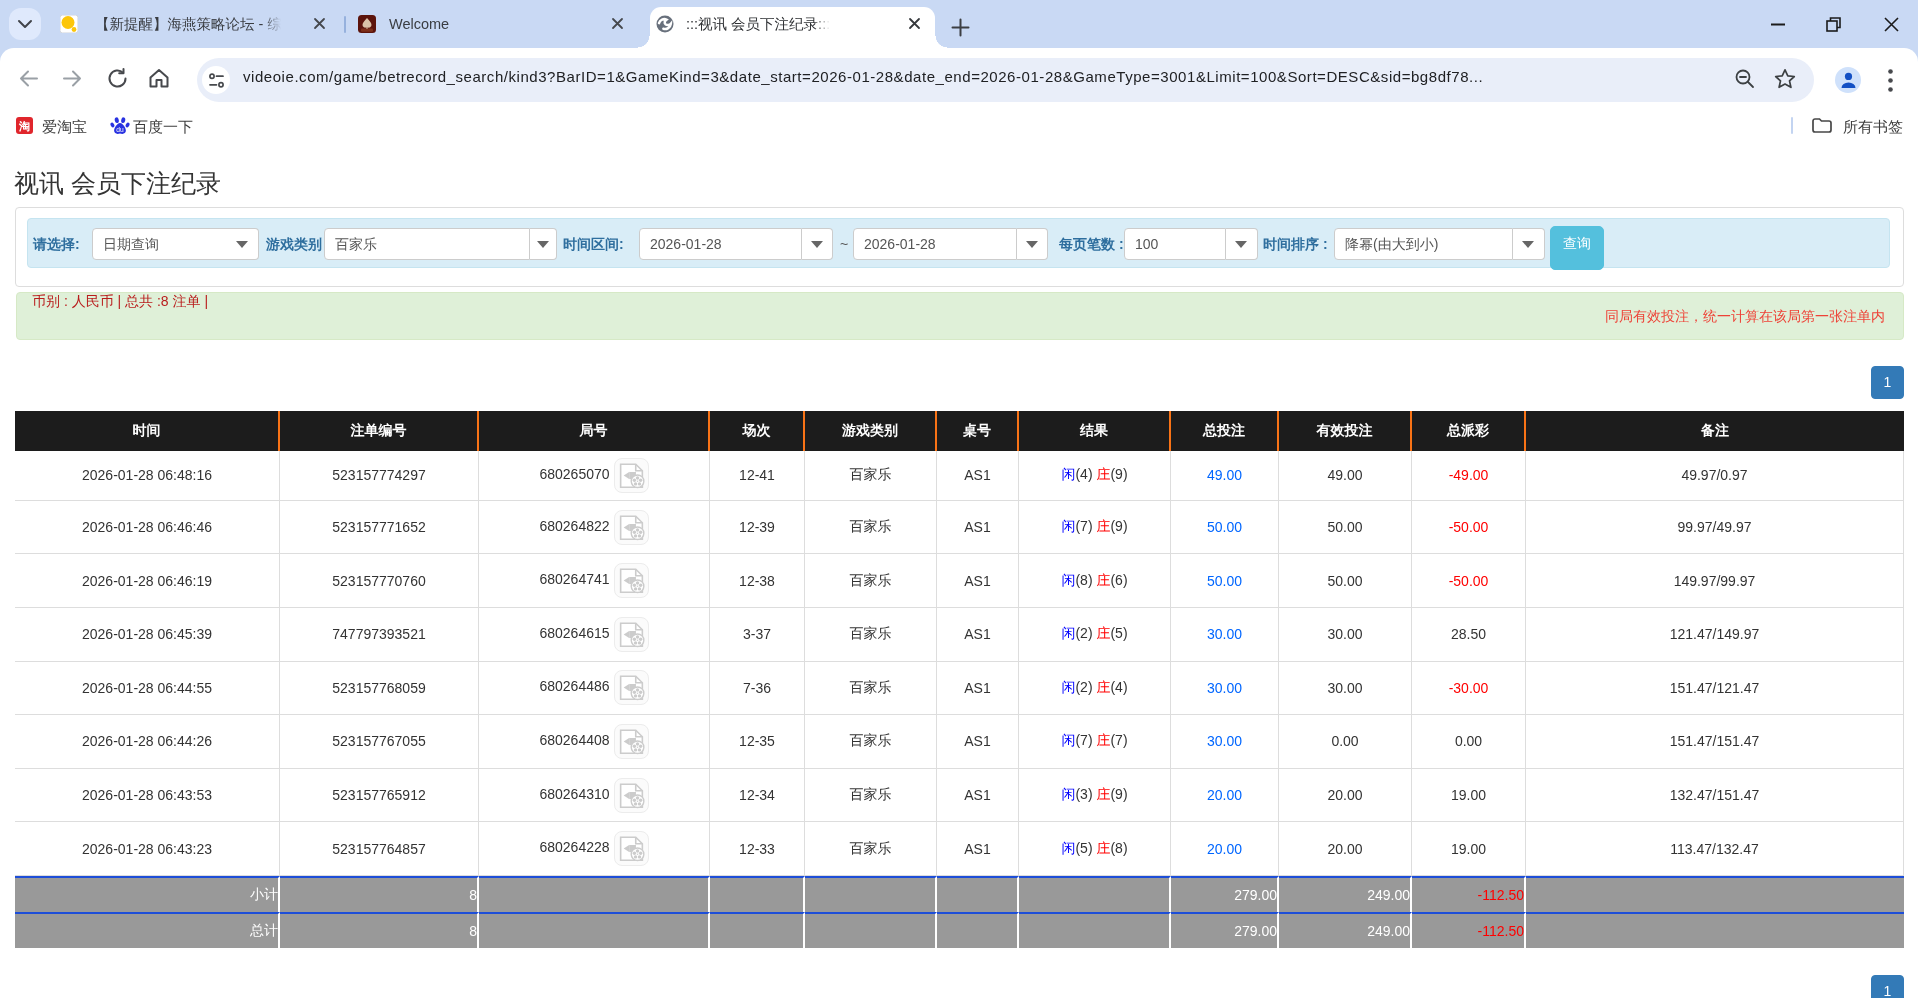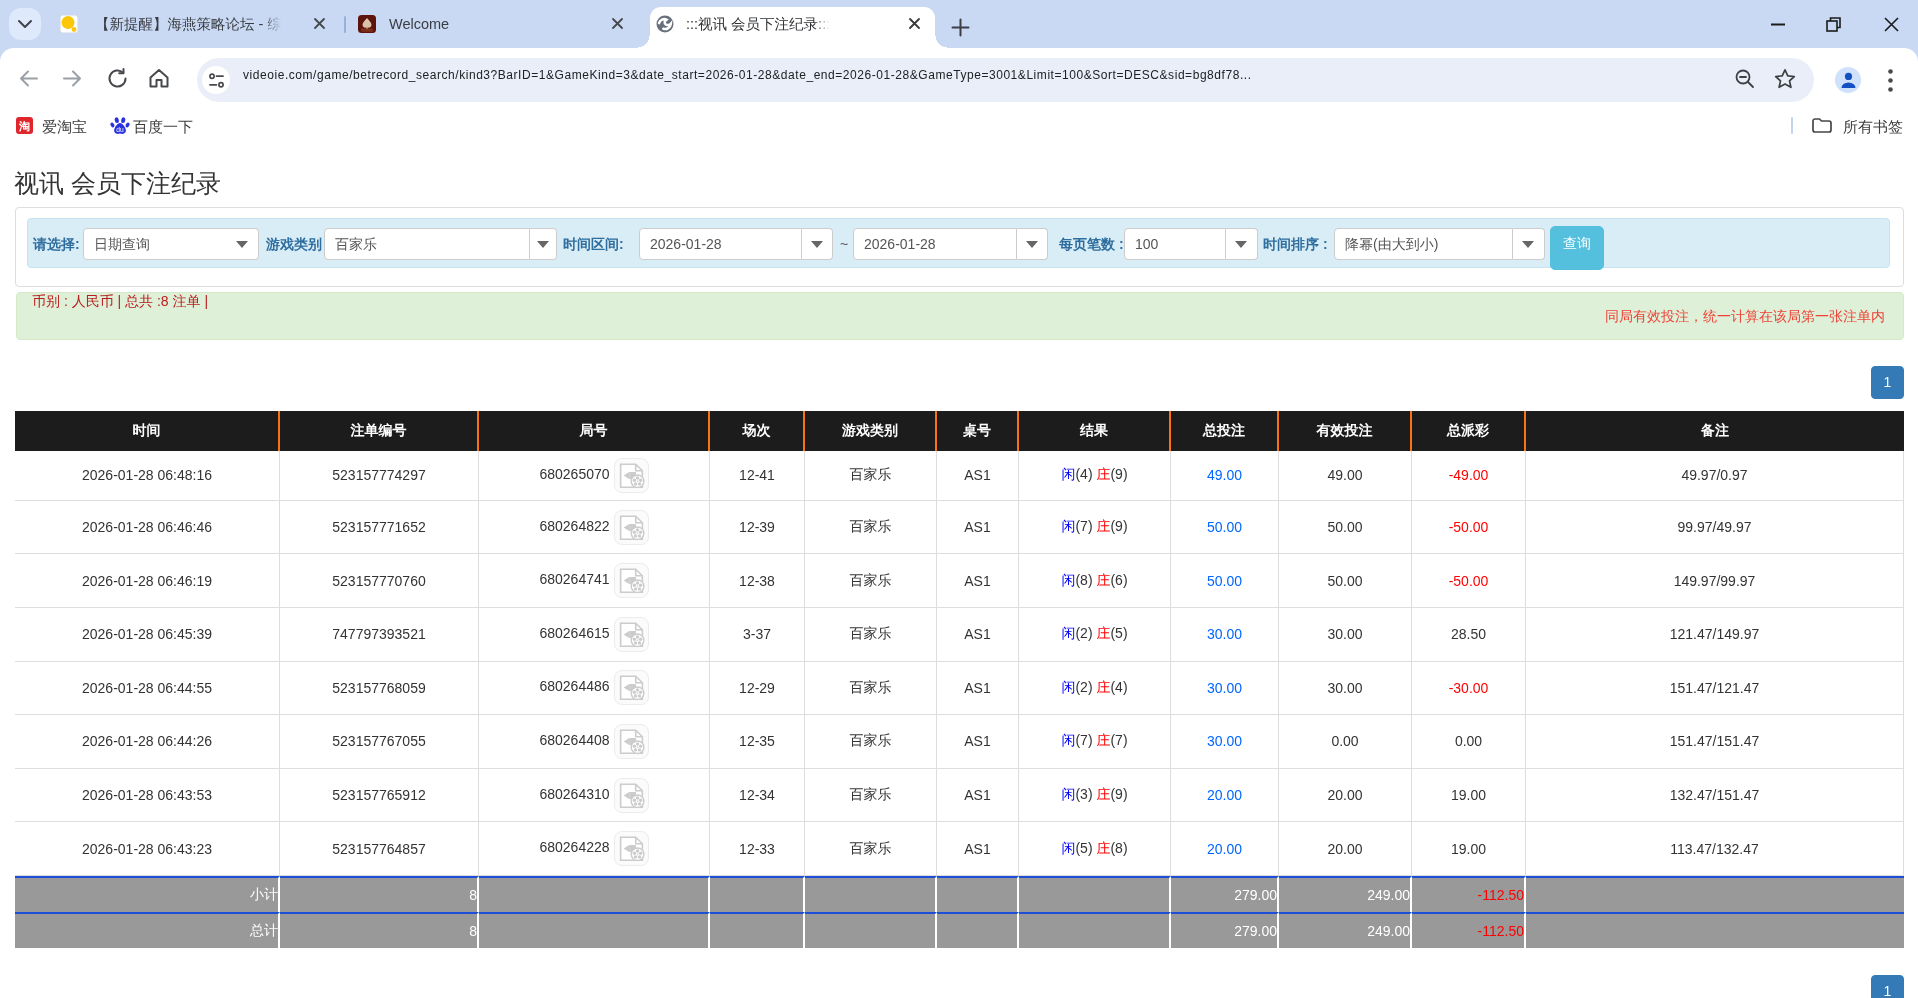--- a/index.html
+++ b/index.html
@@ -18,21 +18,21 @@
 #tabactive { position:absolute; left:650px; top:7px; width:285px; height:41px; background:#fff; border-radius:11px 11px 0 0; }
 .fillet { position:absolute; top:36px; width:12px; height:12px; }
 #filletL { left:638px; background:radial-gradient(circle 12px at 0 0, rgba(0,0,0,0) 11px, #fff 11.5px); }
 #filletR { left:935px; background:radial-gradient(circle 12px at 12px 0, rgba(0,0,0,0) 11px, #fff 11.5px); }
 .favicon { position:absolute; top:15px; width:18px; height:18px; }
 
 
 .navicon { position:absolute; top:68px; }
 #omnibox { position:absolute; left:197px; top:58px; width:1617px; height:44px; background:#e9eef9; border-radius:22px; }
 #omnicircle { position:absolute; left:202px; top:66px; width:28px; height:28px; background:#fff; border-radius:50%; }
-#urltext { position:absolute; left:243px; top:68px; font-size:12px; color:#202124; letter-spacing:0.55px; white-space:nowrap; }
+#urltext { position:absolute; left:243px; top:68px; font-size:15px; color:#202124; letter-spacing:0.55px; white-space:nowrap; }
 #avatar { position:absolute; left:1835px; top:67px; width:26px; height:26px; border-radius:50%; background:#cfe1fb; }
 
 
 #bookmarks { position:absolute; top:108px; left:0; width:1918px; height:37px; background:#fff; }
 .bktext { position:absolute; top:118px; font-size:15px; line-height:17px; color:#3c3c3c; }
 
 
 #pagetitle { position:absolute; left:14px; top:168px; font-size:25px; line-height:30px; color:#333; font-weight:500; }
 #panel { position:absolute; left:15px; top:207px; width:1889px; height:80px; background:#fff; border:1px solid #ddd; border-radius:4px; }
 #bluebar { position:absolute; left:27px; top:218px; width:1863px; height:50px; background:#d9edf7; border:1px solid #c5e4f0; border-radius:4px; }
@@ -179,21 +179,21 @@
 <div class="abs" style="left:1791px;top:117px;width:2px;height:17px;background:#c3d4f1;border-radius:1px"></div>
 <svg class="abs" style="left:1812px;top:118px" width="20" height="15" viewBox="0 0 20 15">
     <path d="M1 3 a2 2 0 0 1 2-2 H7.5 L9.5 3 H17 a2 2 0 0 1 2 2 V12 a2 2 0 0 1 -2 2 H3 a2 2 0 0 1 -2-2 Z" fill="none" stroke="#474747" stroke-width="1.7"></path>
   </svg>
 <div class="bktext" style="left:1843px">所有书签</div>
 
 <div id="pagetitle">视讯 会员下注纪录</div>
 <div id="panel"></div>
 <div id="bluebar"></div>
 <div class="flabel" style="left:33px">请选择:</div>
-<div class="finput" style="left:83px;width:161px">日期查询</div>
+<div class="finput" style="left:92px;width:161px">日期查询</div>
 <div class="fbtn" style="left:227px;width:32px"></div>
 <div class="flabel" style="left:266px">游戏类别</div>
 <div class="finput" style="left:324px;width:206px">百家乐</div>
 <div class="fbtn" style="left:530px;width:27px"></div>
 <div class="flabel" style="left:563px">时间区间:</div>
 <div class="finput" style="left:639px;width:163px">2026-01-28</div>
 <div class="fbtn" style="left:802px;width:31px"></div>
 <div class="flabel" style="left:840px;font-weight:normal;color:#555">~</div>
 <div class="finput" style="left:853px;width:164px">2026-01-28</div>
 <div class="fbtn" style="left:1017px;width:31px"></div>
@@ -317,21 +317,21 @@
         <td>30.00</td>
         <td>28.50</td>
         <td>121.47/149.97</td>
       </tr>
 <tr>
         <td>2026-01-28 06:44:55</td>
         <td>523157768059</td>
         <td>680264486<svg class="vbtn" viewBox="0 0 35 35">
             <use href="#vicon"></use>
           </svg></td>
-        <td>12-29</td>
+        <td>7-36</td>
         <td>百家乐</td>
         <td>AS1</td>
         <td><span class="xb">闲</span>(2) <span class="zr">庄</span>(4)</td>
         <td class="bl">30.00</td>
         <td>30.00</td>
         <td class="rd">-30.00</td>
         <td>151.47/121.47</td>
       </tr>
 <tr>
         <td>2026-01-28 06:44:26</td>

